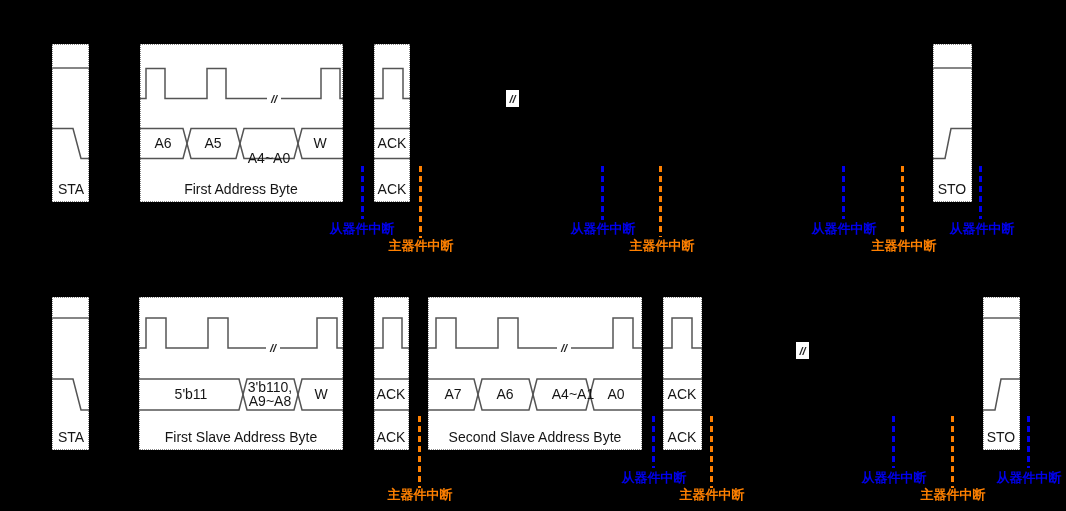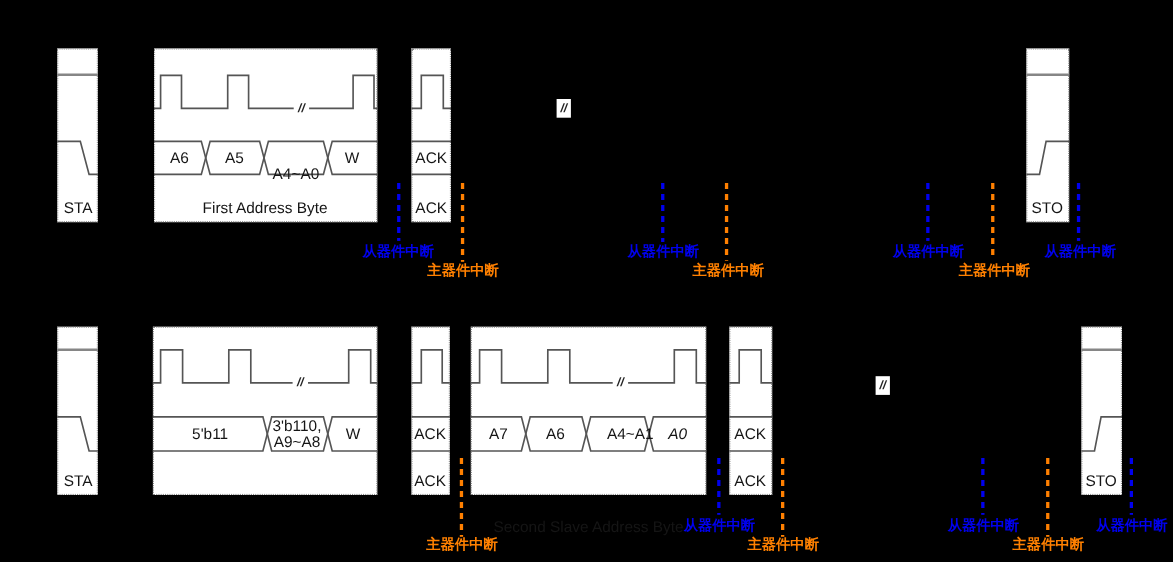--- a/index.html
+++ b/index.html
@@ -103,27 +103,28 @@
   <div class="cn blue" style="left:603px;top:222px;">从器件中断</div>
   <div class="cn orange" style="left:662px;top:239px;">主器件中断</div>
   <div class="cn blue" style="left:844px;top:222px;">从器件中断</div>
   <div class="cn orange" style="left:904px;top:239px;">主器件中断</div>
   <div class="cn blue" style="left:982px;top:222px;">从器件中断</div>
 
   <div class="lbl" style="left:71px;top:430px;">STA</div>
   <div class="lbl" style="left:191px;top:387px;">5'b11</div>
   <div class="lbl lbl2" style="left:270px;top:380px;"><span>3'b110,</span><br><span>A9~A8</span></div>
   <div class="lbl" style="left:321px;top:387px;">W</div>
+  <div class="lbl" style="left:241px;top:430px;">First Slave Address Byte</div>
   <div class="lbl" style="left:391px;top:387px;">ACK</div>
   <div class="lbl" style="left:391px;top:430px;">ACK</div>
   <div class="lbl" style="left:453px;top:387px;">A7</div>
   <div class="lbl" style="left:505px;top:387px;">A6</div>
   <div class="lbl" style="left:561px;top:387px;margin-left:12px;">A4~A1</div>
-  <div class="lbl" style="left:616px;top:387px;font-style:italic;">A0</div>
-  <div class="lbl" style="left:535px;top:430px;margin-top:42px;">Second Slave Address Byte</div>
+  <div class="lbl" style="left:616px;top:387px;">A0</div>
+  <div class="lbl" style="left:535px;top:430px;">Second Slave Address Byte</div>
   <div class="lbl" style="left:682px;top:387px;">ACK</div>
   <div class="lbl" style="left:682px;top:430px;">ACK</div>
   <div class="lbl" style="left:1001px;top:430px;">STO</div>
 
   <div class="vdash orange" style="left:418px;top:416px;height:72px;"></div>
   <div class="vdash blue" style="left:652px;top:416px;height:52px;"></div>
   <div class="vdash orange" style="left:710px;top:416px;height:72px;"></div>
   <div class="vdash blue" style="left:892px;top:416px;height:52px;"></div>
   <div class="vdash orange" style="left:951px;top:416px;height:72px;"></div>
   <div class="vdash blue" style="left:1027px;top:416px;height:52px;"></div>

